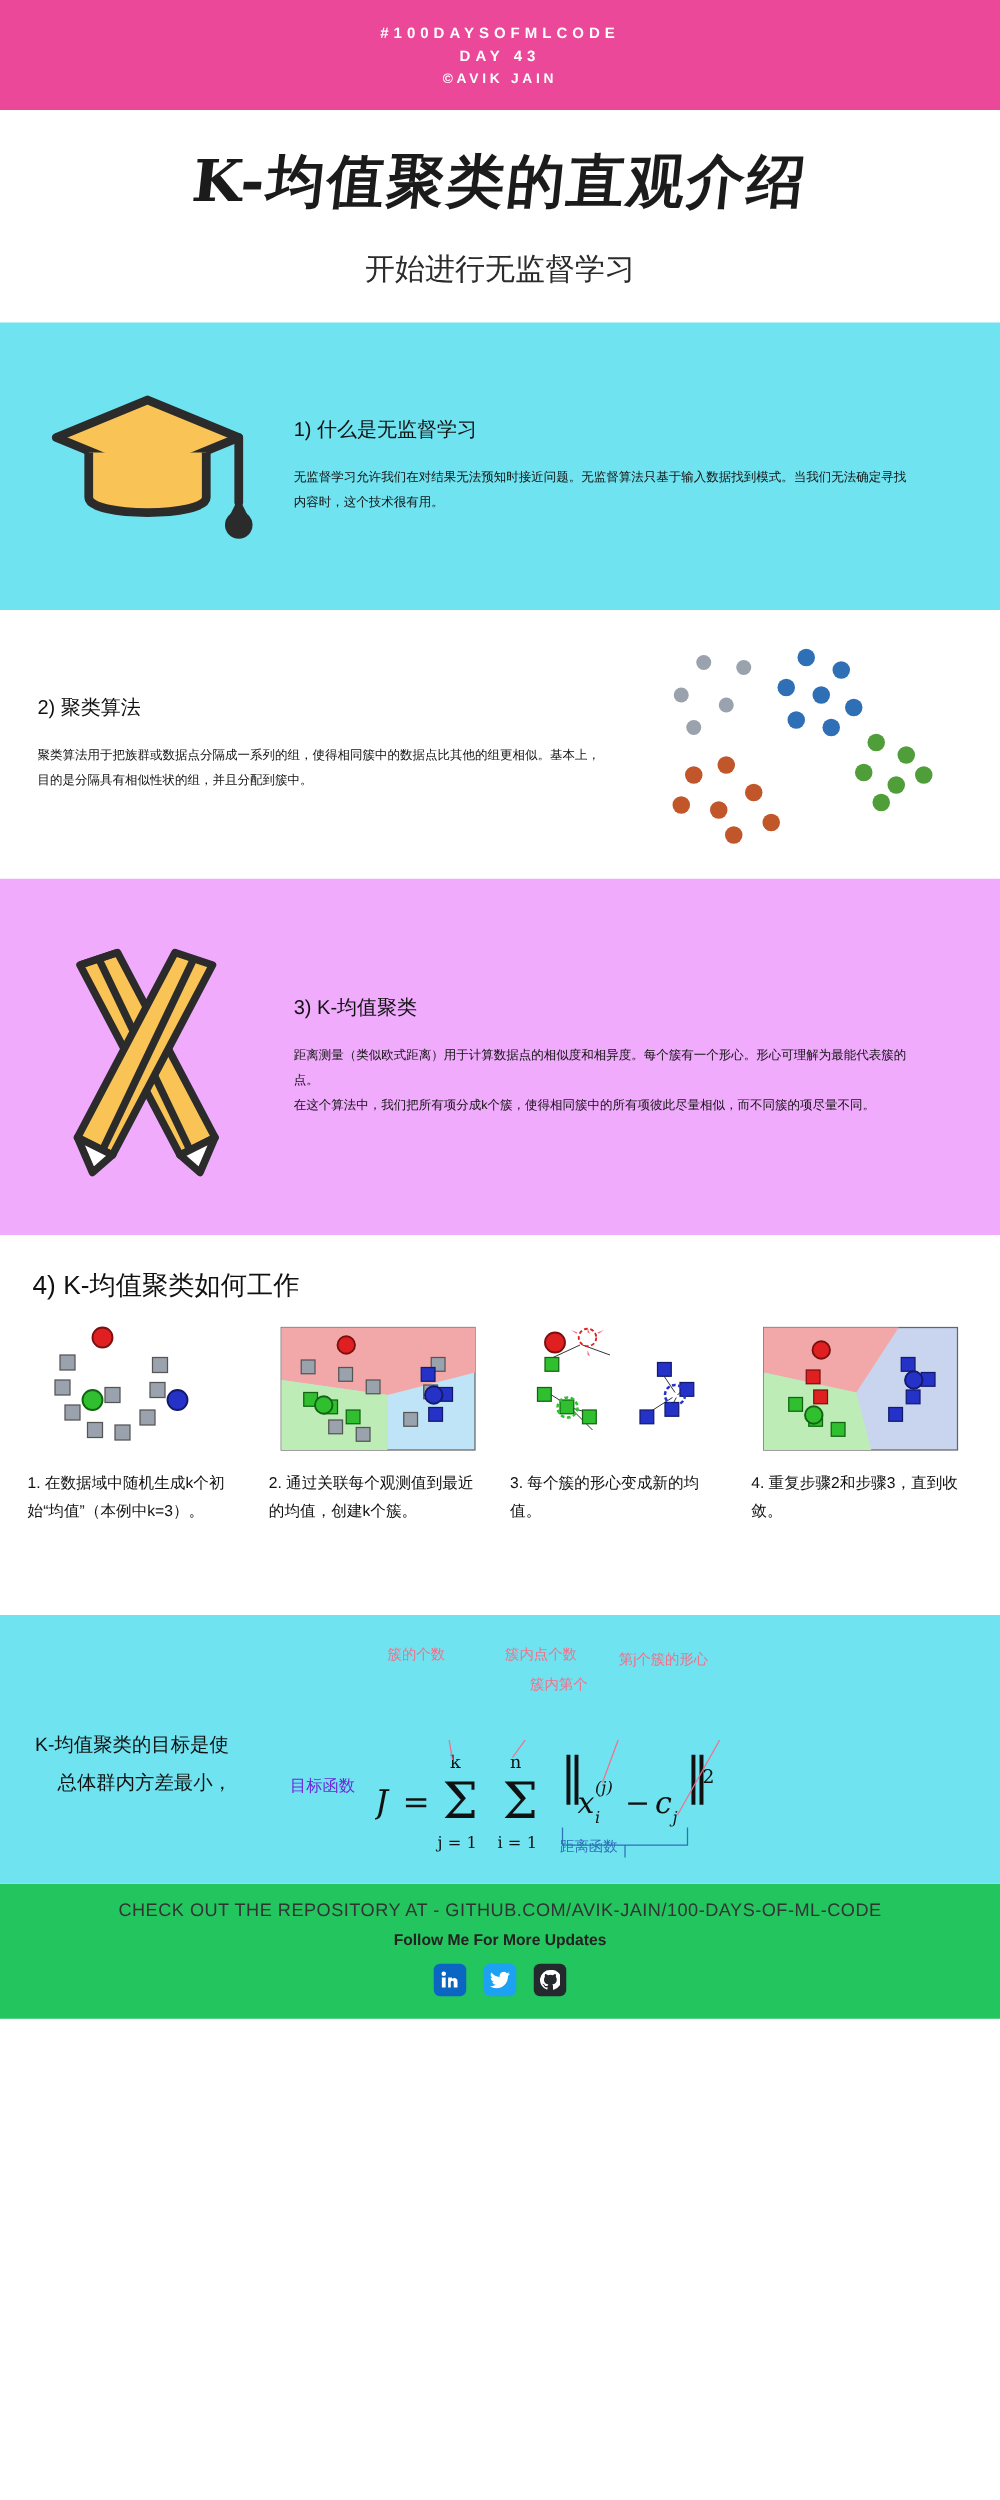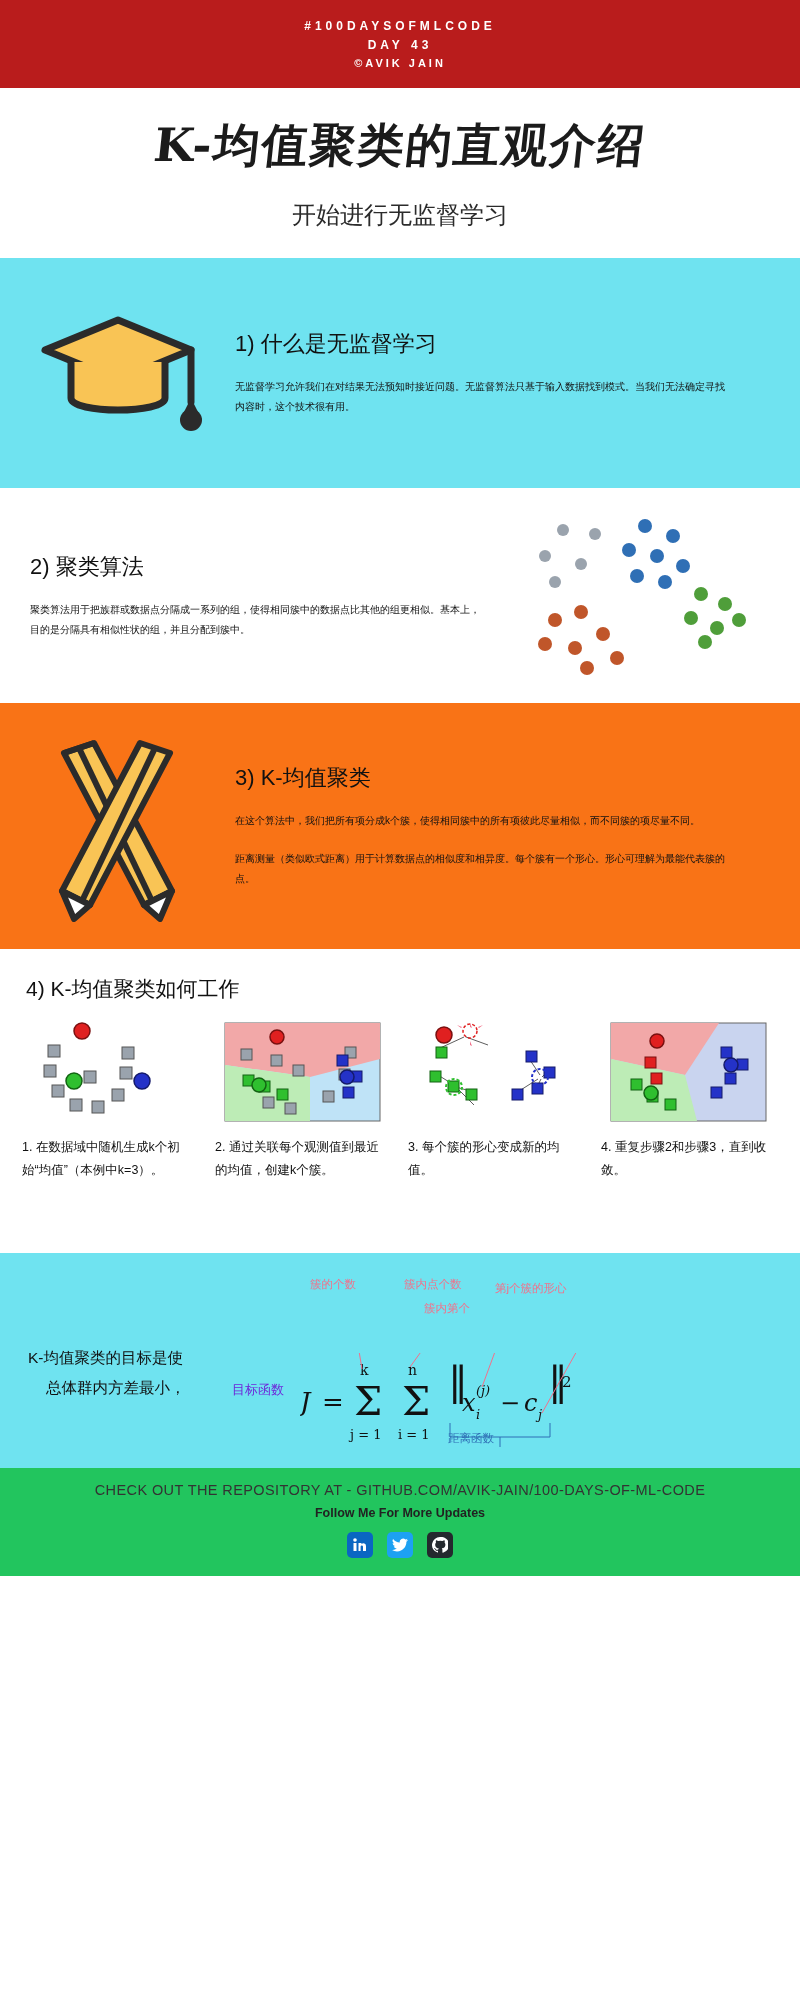--- a/index.html
+++ b/index.html
@@ -6,21 +6,21 @@
   body{
     width:800px;height:2000px;
     font-family:"Liberation Sans", sans-serif;
     background:#ffffff;
     overflow:hidden;
   }
   .page{position:relative;width:800px;height:2000px;}
 
   
   .hdr{
-    background:#b91c1c;
+    background:#ec4899;
     height:88px;
     display:flex;flex-direction:column;align-items:center;justify-content:center;
     color:#ffffff;
     letter-spacing:3px;
   }
   .hdr .l1{font-size:12px;font-weight:bold;letter-spacing:4px;}
   .hdr .l2{font-size:12px;font-weight:bold;letter-spacing:4px;margin-top:5px;}
   .hdr .l3{font-size:11px;font-weight:bold;letter-spacing:3px;margin-top:5px;}
 
   
@@ -38,34 +38,34 @@
     font-size:24px;color:#2b2b2b;margin-top:22px;
   }
 
   
   .sec1{
     background:#6fe3f0;height:230px;position:relative;
     display:flex;align-items:center;
   }
   .sec1 .art{width:235px;display:flex;align-items:center;justify-content:center;}
   .sec1 .txt{width:520px;padding-right:30px;box-sizing:border-box;}
-  .h-sec{font-size:22px;color:#111;margin:0 0 18px 0;font-weight:normal;}
+  .h-sec{font-size:16px;color:#111;margin:0 0 18px 0;font-weight:normal;}
   .p-sec{font-size:10px;line-height:2.0;color:#111;margin:0;}
 
   
   .sec2{
     background:#ffffff;height:215px;position:relative;
     display:flex;align-items:center;
   }
   .sec2 .txt{width:480px;padding-left:30px;box-sizing:border-box;}
   .sec2 .art{flex:1;display:flex;align-items:center;justify-content:center;}
 
   
   .sec3{
-    background:#f97316;height:246px;position:relative;
+    background:#f0abfc;height:285px;position:relative;
     display:flex;align-items:center;
   }
   .sec3 .art{width:235px;display:flex;align-items:center;justify-content:center;}
   .sec3 .txt{width:520px;padding-right:30px;box-sizing:border-box;}
 
   
   .sec4{background:#ffffff;padding:26px 22px 10px 22px;box-sizing:border-box;height:290px;}
   .sec4 h3{font-size:21px;font-weight:normal;color:#111;margin:0 0 16px 4px;}
   .steps{display:flex;gap:18px;}
   .step{width:175px;}
@@ -191,22 +191,22 @@
           <path d="M59 19 L131 170"></path>
           <path d="M124 176 L152 162 L140 190 Z" fill="#ffffff"></path>
           <path d="M150 24 L120 14 L42 162 L70 176 Z" fill="#f9c455"></path>
           <path d="M135 19 L63 170"></path>
           <path d="M70 176 L42 162 L54 190 Z" fill="#ffffff"></path>
         </g>
       </svg>
     </div>
     <div class="txt">
       <h3 class="h-sec">3) K-均值聚类</h3>
+      <p class="p-sec" style="margin-top:18px;">距离测量（类似欧式距离）用于计算数据点的相似度和相异度。每个簇有一个形心。形心可理解为最能代表簇的点。</p>
       <p class="p-sec">在这个算法中，我们把所有项分成k个簇，使得相同簇中的所有项彼此尽量相似，而不同簇的项尽量不同。</p>
-      <p class="p-sec" style="margin-top:18px;">距离测量（类似欧式距离）用于计算数据点的相似度和相异度。每个簇有一个形心。形心可理解为最能代表簇的点。</p>
     </div>
   </div>
 
   <div class="sec4">
     <h3>4) K-均值聚类如何工作</h3>
     <div class="steps">
 
       <div class="step">
         <div class="fig">
           <svg width="175" height="105" viewBox="0 0 175 105">

